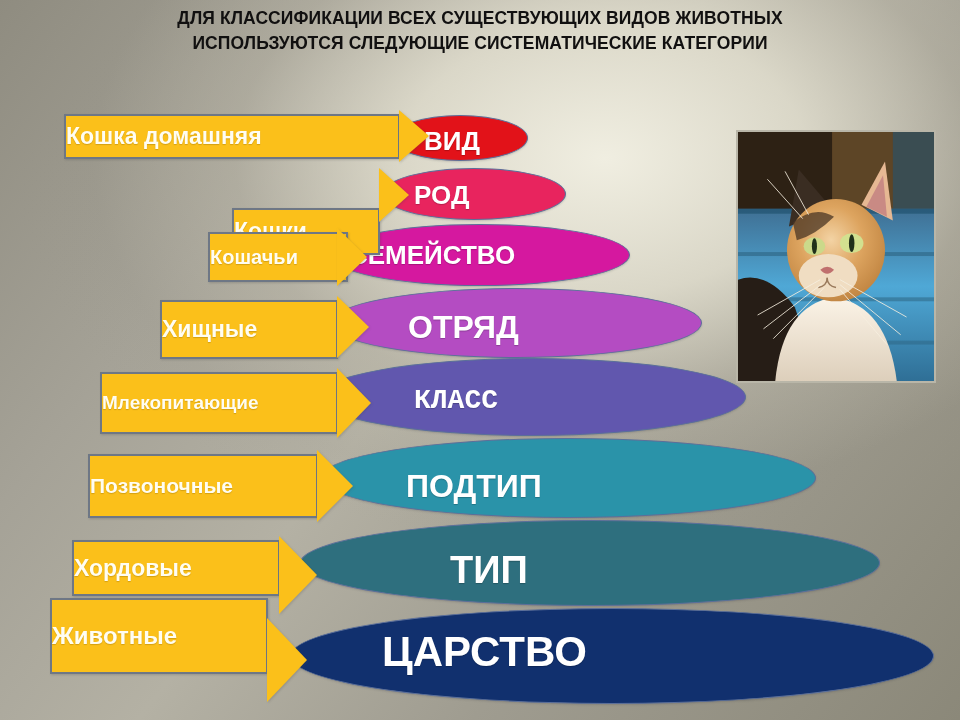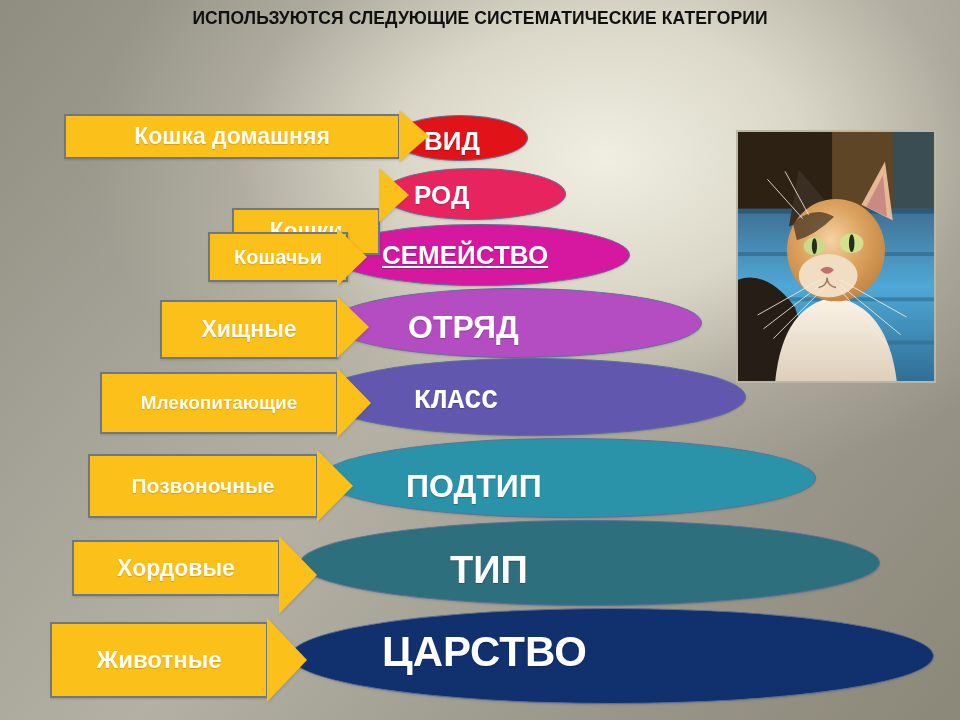--- a/index.html
+++ b/index.html
@@ -57,21 +57,21 @@
     white-space: nowrap;
     text-shadow: 0 1px 1px rgba(0,0,0,0.22);
   }
 
   .banner {
     position: absolute;
     background: #fbc01a;
     border: 2px solid #6e7785;
     display: flex;
     align-items: center;
-    justify-content: center;
+    justify-content: flex-start;
     color: #fffdf2;
     font-weight: bold;
     white-space: nowrap;
     box-shadow: 1px 1px 2px rgba(70,70,70,0.25);
   }
   .banner > span {
     display: block;
     text-shadow: 0 1px 1px rgba(120,85,0,0.30);
   }
   
@@ -83,38 +83,39 @@
     border-left-color: #fbc01a;
     filter: drop-shadow(1px 1px 1px rgba(70,70,70,0.22));
   }
 </style>
 </head>
 <body>
 
 <div id="stage">
 
   <div id="title">
+    <span class="l">ДЛЯ КЛАССИФИКАЦИИ ВСЕХ СУЩЕСТВУЮЩИХ ВИДОВ ЖИВОТНЫХ</span>
     <span class="l">ИСПОЛЬЗУЮТСЯ СЛЕДУЮЩИЕ СИСТЕМАТИЧЕСКИЕ КАТЕГОРИИ</span>
   </div>
 
   <div id="ellipse-layer">
       <div class="ellipse" style="left: 392px; top: 115px; width: 136px; height: 46px; background: rgb(226, 18, 25);"></div>
       <div class="ellipse" style="left: 382px; top: 168px; width: 184px; height: 52px; background: rgb(232, 36, 94);"></div>
       <div class="ellipse" style="left: 330px; top: 224px; width: 300px; height: 62px; background: rgb(213, 24, 159);"></div>
       <div class="ellipse" style="left: 330px; top: 288px; width: 372px; height: 70px; background: rgb(180, 76, 194);"></div>
       <div class="ellipse" style="left: 318px; top: 358px; width: 428px; height: 78px; background: rgb(97, 87, 174);"></div>
       <div class="ellipse" style="left: 320px; top: 438px; width: 496px; height: 80px; background: rgb(42, 147, 169);"></div>
       <div class="ellipse" style="left: 300px; top: 520px; width: 580px; height: 86px; background: rgb(46, 111, 126);"></div>
       <div class="ellipse" style="left: 290px; top: 608px; width: 644px; height: 96px; background: rgb(17, 48, 110);"></div>
     </div>
 
   <div id="rank-layer">
       <div class="rank" style="left: 424px; top: 126px; font-size: 26px;">ВИД</div>
       <div class="rank" style="left: 414px; top: 180px; font-size: 26px;">РОД</div>
-      <div class="rank" style="left: 382px; top: 240px; font-size: 26px; text-decoration: underline;">СЕМЕЙСТВО</div>
+      <div class="rank" style="left: 349px; top: 240px; font-size: 26px;">СЕМЕЙСТВО</div>
       <div class="rank" style="left: 408px; top: 309px; font-size: 32px;">ОТРЯД</div>
       <div class="rank" style="left: 414px; top: 385px; font-size: 28px; font-family: Liberation Mono, monospace;">КЛАСС</div>
       <div class="rank" style="left: 406px; top: 468px; font-size: 32px;">ПОДТИП</div>
       <div class="rank" style="left: 450px; top: 549px; font-size: 38px;">ТИП</div>
       <div class="rank" style="left: 382px; top: 628px; font-size: 42px; text-align: right;">ЦАРСТВО</div>
     </div>
 
   <div id="banner-layer">
       <div class="banner" style="left: 64px; top: 114px; width: 336px; height: 45px; font-size: 23px;">
         <span>Кошка домашняя</span>
@@ -137,21 +138,21 @@
       </div>
       <div class="arrow" style="left: 337px; top: 368px; border-width: 35px 0px 35px 34px;"></div>
       <div class="banner" style="left: 88px; top: 454px; width: 230px; height: 64px; font-size: 21px;">
         <span>Позвоночные</span>
       </div>
       <div class="arrow" style="left: 317px; top: 450px; border-width: 36px 0px 36px 36px;"></div>
       <div class="banner" style="left: 72px; top: 540px; width: 208px; height: 56px; font-size: 23px;">
         <span>Хордовые</span>
       </div>
       <div class="arrow" style="left: 279px; top: 536px; border-width: 39px 0px 39px 38px;"></div>
-      <div class="banner" style="left: 50px; top: 622px; width: 218px; height: 76px; font-size: 24px;">
+      <div class="banner" style="left: 50px; top: 598px; width: 218px; height: 76px; font-size: 24px;">
         <span>Животные</span>
       </div>
       <div class="arrow" style="left: 267px; top: 618px; border-width: 42px 0px 42px 40px;"></div>
     </div>
 
   <div id="photo">
     <svg viewBox="0 0 200 253" preserveAspectRatio="none">
       <defs>
         <linearGradient id="wood" x1="0" y1="0" x2="0" y2="1">
           <stop offset="0" stop-color="#3f6f93"></stop>

